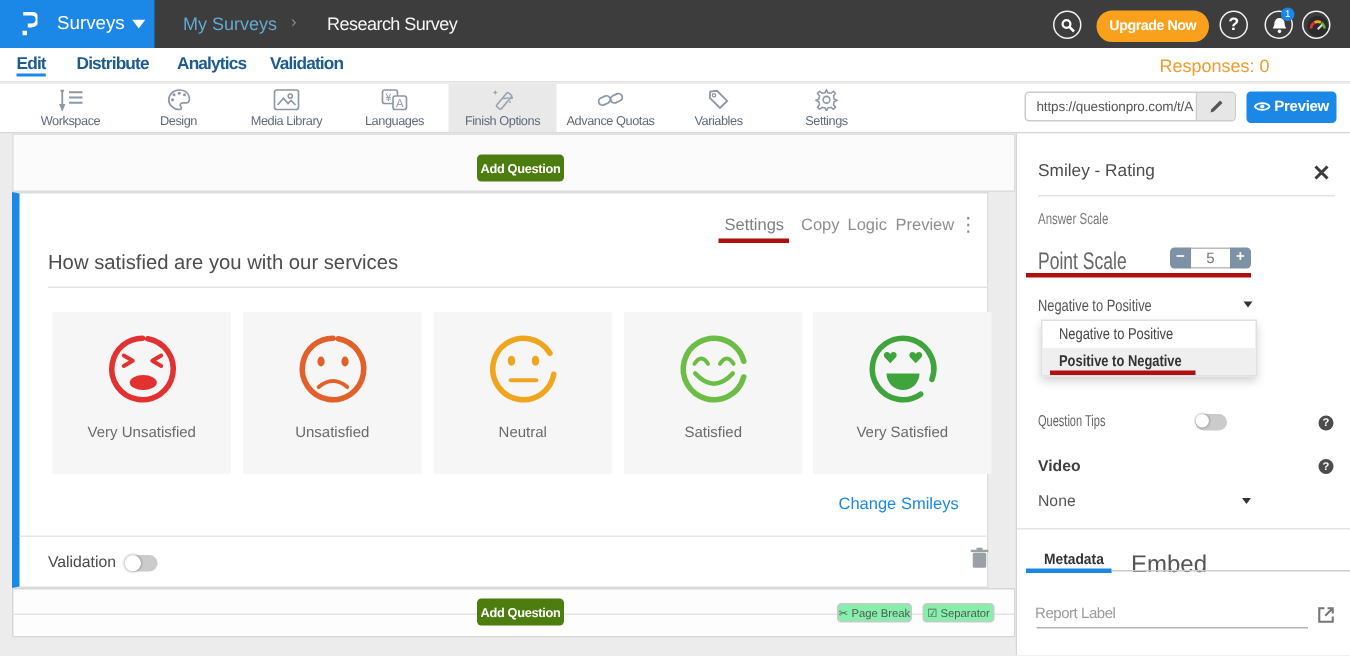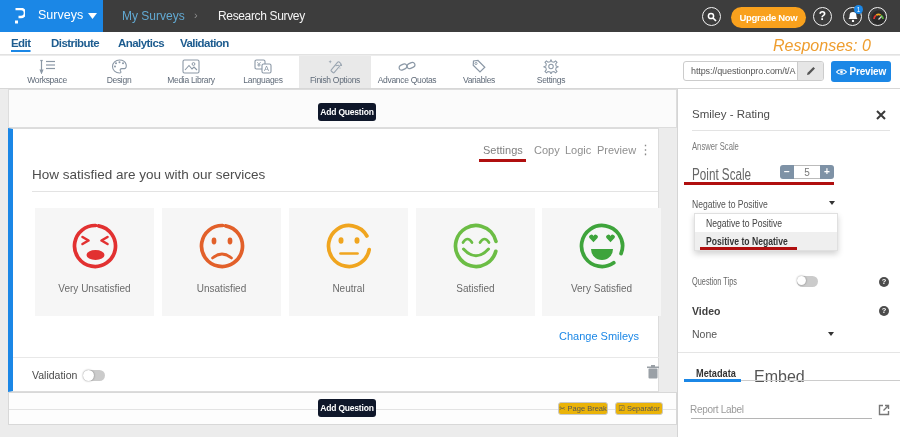--- a/index.html
+++ b/index.html
@@ -16,59 +16,59 @@
   #breadcrumb2 { left:218px; top:9px; color:#f5f5f5; font-size:12px; letter-spacing:-0.35px; }
   #upgrade { left:731px; top:7px; width:75px; height:21px; background:#f9a11d; border-radius:11px;
              color:#fff; font-size:9.5px; font-weight:bold; text-align:center; line-height:21px; letter-spacing:-0.3px; }
   .ring { width:19px; height:19px; border:1.4px solid #f2f2f2; border-radius:50%; top:7px; }
   #badge { left:854px; top:5px; width:9px; height:9px; background:#1b87e6; border-radius:50%;
            color:#fff; font-size:6.5px; text-align:center; line-height:9px; }
 
   
   #navrow { left:0; top:32px; width:900px; height:23px; background:#fff; border-bottom:1px solid #e2e2e2; }
   .nav { top:5px; color:#1d5c8f; font-size:11.5px; font-weight:bold; letter-spacing:-0.55px; }
-  #responses { left:773px; top:5px; color:#ee9d2e; font-size:16px;font-style:italic; }
+  #responses { left:773px; top:5px; color:#ee9d2e; font-size:12px; }
 
   
   #toolbar { left:0; top:56px; width:900px; height:33px; background:#fff; border-bottom:1px solid #d7d7d7; }
   .tbcell { top:0; width:72px; height:32px; text-align:center; }
   .tbcell svg { display:block; margin:3px auto 0 auto; }
   .tblabel { font-size:8.5px; color:#606b79; display:block; margin-top:1px; letter-spacing:-0.3px; }
   #cell-finish { background:#e9e9e9; }
 
   #urlbox { left:683px; top:61px; width:141px; height:20px; background:#fff; border:1px solid #ccc; border-radius:3px;
             font-size:9px; color:#555; line-height:18px; padding-left:7px; letter-spacing:-0.1px; white-space:nowrap; overflow:hidden; }
   #urlpencil { left:797px; top:62px; width:26px; height:18px; background:#e6e6e6; border-left:1px solid #ccc;
                border-radius:0 2px 2px 0; text-align:center; }
   #previewbtn { left:831px; top:61px; width:60px; height:21px; background:#1b87e6; border-radius:3px;
                 color:#fff; font-size:10px; font-weight:bold; text-align:center; line-height:21px; letter-spacing:-0.2px; }
 
   
   #addbar { left:8px; top:89px; width:669px; height:39px; background:#fbfbfb; border:1px solid #ddd; }
-  .addbtn { background:#0f172a; border-radius:3px; color:#fff; font-size:8.5px; font-weight:bold;
+  .addbtn { background:#4d7c0f; border-radius:3px; color:#fff; font-size:8.5px; font-weight:bold;
             text-align:center; width:58px; height:18px; line-height:18px; white-space:nowrap; letter-spacing:-0.2px; }
   #card { left:8px; top:128px; width:651px; height:264px; background:#fff; border:1px solid #dcdcdc;
           border-left:5px solid #1b87e6; }
   .menuitem { top:15px; font-size:11px; color:#8f8f8f; }
   #settings-underline { left:466px; top:30px; width:47px; height:3px; background:#b00f0f; }
   #qtitle { left:19px; top:38px; font-size:13.5px; color:#4d4d4d; }
   #qline { left:19px; top:62px; width:626px; height:1px; background:#e3e3e3; }
   .sbox { top:79px; width:119px; height:108px; background:#f6f6f6; text-align:center; }
   .slabel { position:absolute; top:75px; left:0; width:100%; font-size:10px; color:#6b6b6b; }
   .sbox svg { position:absolute; left:50%; top:12px; margin-left:-26px; }
   #changesmileys { left:546px; top:201px; font-size:11px; color:#1b87e6; }
   #valline { left:0px; top:228px; width:646px; height:1px; background:#e8e8e8; }
   #vallabel { left:19px; top:240px; font-size:10.5px; color:#4a4a4a; }
   .toggle { width:24px; height:12px; background:#cbcbcb; border-radius:6px; }
   .knob { position:absolute; left:0px; top:0px; width:11px; height:11px; background:#fff; border-radius:50%; box-shadow:0 0 2px rgba(0,0,0,0.45); }
 
   
   #botstrip { left:8px; top:392px; width:669px; height:33px; background:#fdfdfd; border:1px solid #d8d8d8; }
   #bothr { left:0; top:16px; width:667px; height:1px; background:#e3e3e3; }
-  .minibtn { top:9px; height:13px; background:#eab308; border:1px solid #c9c9c9; border-radius:3px;
+  .minibtn { top:9px; height:13px; background:#86efac; border:1px solid #c9c9c9; border-radius:3px;
              font-size:7.5px; color:#555; line-height:11px; text-align:center; white-space:nowrap; }
 
   
   #panel { left:677px; top:89px; width:223px; height:348px; background:#fff; border-left:1px solid #d5d5d5; }
   .ptext { left:14px; } .sqz { display:inline-block; transform-origin:0 50%; white-space:nowrap; }
   #ptitle { top:19px; font-size:11.5px; color:#4d4d4d; }
   #pclose { left:198px; top:21px; }
   #phr1 { left:14px; top:41px; width:198px; height:1px; background:#e3e3e3; }
   #answerscale { top:51px; font-size:10.5px; color:#7a7a7a; }
   #pointscale { top:77px; font-size:16px; color:#666; }

